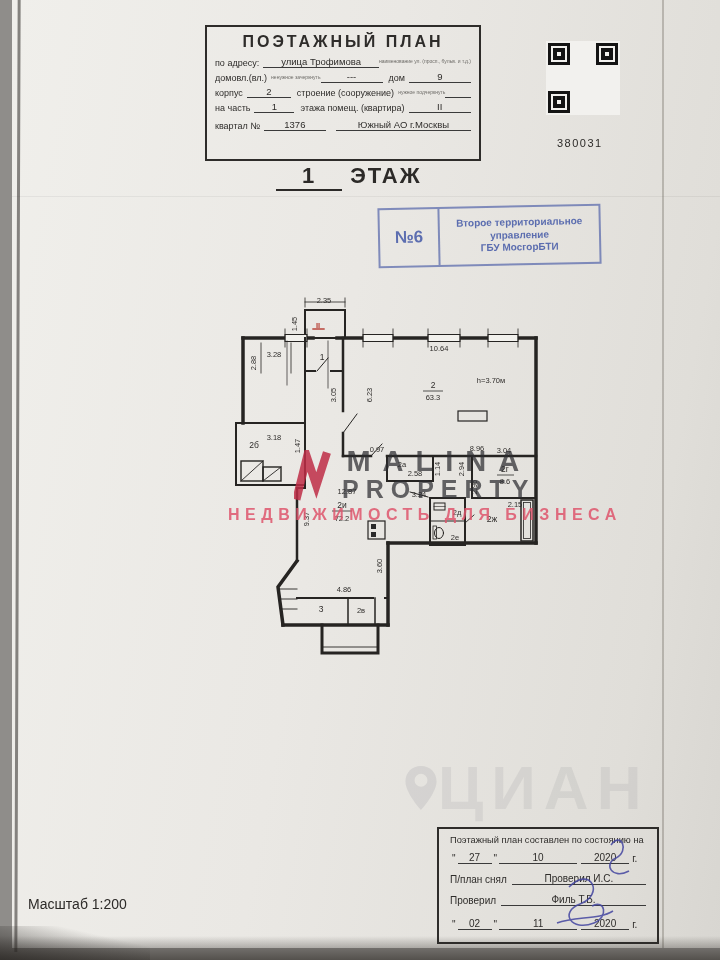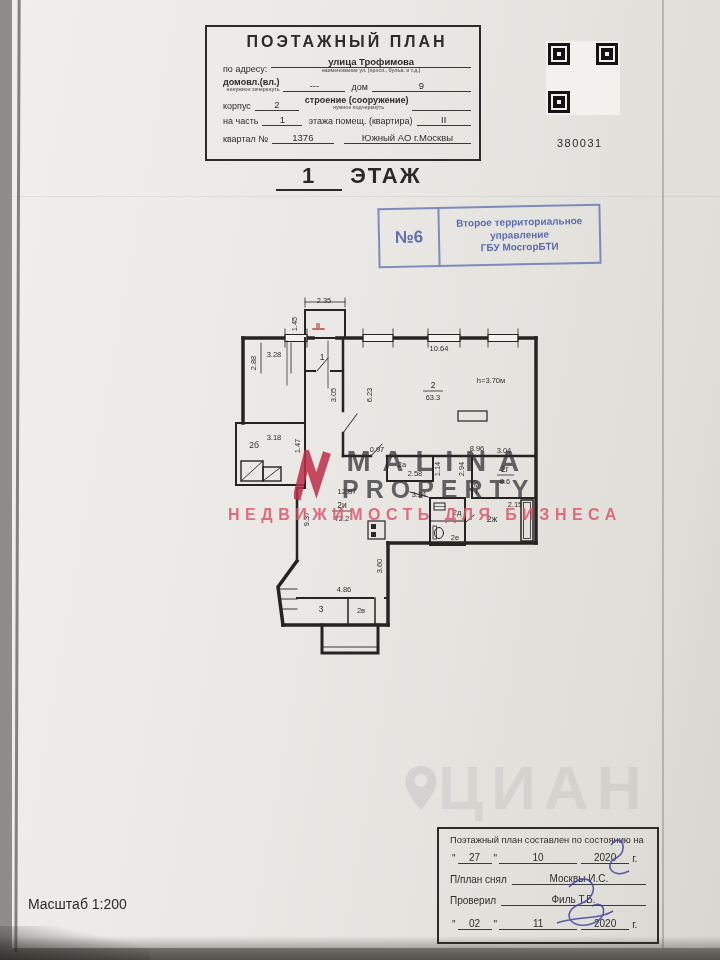--- a/index.html
+++ b/index.html
@@ -7,26 +7,26 @@
   .page{position:relative;width:720px;height:960px;overflow:hidden;background:#8f8d8a;}
   .paper{position:absolute;left:12px;top:0;width:708px;height:948px;
     background:linear-gradient(100deg,#f0efeb 0%,#eae8e4 45%,#e0ded9 85%,#d8d6d1 100%);}
   .edge-left{position:absolute;left:16px;top:0;width:3px;height:952px;background:rgba(45,42,38,.55);transform:rotate(.2deg);filter:blur(.4px);}
   .crease-v{position:absolute;left:662px;top:0;width:2px;height:948px;background:rgba(105,100,93,.35);}
   .crease-h{position:absolute;left:12px;top:196px;width:708px;height:1px;background:rgba(0,0,0,.05);}
   .edge-bottom{position:absolute;left:0;top:936px;width:720px;height:24px;background:linear-gradient(to bottom,rgba(0,0,0,0),rgba(52,48,44,.65));}
   .corner-dark{position:absolute;left:0;bottom:0;width:150px;height:34px;background:linear-gradient(to top right,rgba(40,37,34,.7),rgba(0,0,0,0) 70%);}
 
   
-  .hform{position:absolute;left:205px;top:25px;width:276px;height:136px;border:2px solid #2e2c2a;color:#2e2c2a;padding:4px 8px 2px 16px;box-sizing:border-box;}
+  .hform{position:absolute;left:205px;top:25px;width:276px;height:136px;border:2px solid #2e2c2a;color:#2e2c2a;padding:4px 8px 2px 8px;box-sizing:border-box;}
   .hform .title{text-align:center;font-weight:bold;font-size:16px;letter-spacing:3px;margin:2px 0 5px 0;}
   .frow{display:flex;align-items:flex-end;font-size:9px;margin-bottom:3px;white-space:nowrap;}
   .frow .lbl{margin-right:4px;}
   .u{display:inline-block;border-bottom:1px solid #3a3a3a;text-align:center;font-size:9.5px;}
-  .stack{display:inline-flex;flex-direction:column;align-items:center;font-weight:bold;}
+  .stack{display:inline-flex;flex-direction:row;align-items:center;}
   .cap{font-size:5px;color:#6e6c68;line-height:1.1;}
   .flex1{flex:1;}
 
   
   .qr{position:absolute;left:546px;top:41px;width:74px;height:74px;background:#f2f1ee;
       background-image:
         repeating-linear-gradient(0deg,rgba(20,20,20,.9) 0 3px,rgba(0,0,0,0) 3px 6px),
         repeating-linear-gradient(90deg,rgba(20,20,20,.9) 0 3px,rgba(0,0,0,0) 3px 7px);
       background-blend-mode:lighten;}
   .qr:before,.qr:after,.qr .f3{content:"";position:absolute;width:16px;height:16px;border:3px solid #141414;background:#f2f1ee;box-shadow:inset 0 0 0 2px #f2f1ee,inset 0 0 0 6px #141414;}
@@ -290,21 +290,21 @@
     <div class="fline">
       <span class="q">"</span>
       <span class="u" style="width:34px;">27</span>
       <span class="q">"</span>
       <span class="u" style="width:78px;">10</span>
       <span class="u" style="width:48px;margin-left:4px;">2020</span>
       <span style="margin-left:3px;">г.</span>
     </div>
     <div class="fline">
       <span>П/план снял</span>
-      <span class="u flex1" style="margin-left:5px;">Москвы И.С.</span>
+      <span class="u flex1" style="margin-left:5px;">Проверил И.С.</span>
     </div>
     <div class="fline">
       <span>Проверил</span>
       <span class="u flex1" style="margin-left:5px;">Филь Т.Б.</span>
     </div>
     <div class="fline" style="margin-top:12px;">
       <span class="q">"</span>
       <span class="u" style="width:34px;">02</span>
       <span class="q">"</span>
       <span class="u" style="width:78px;">11</span>

